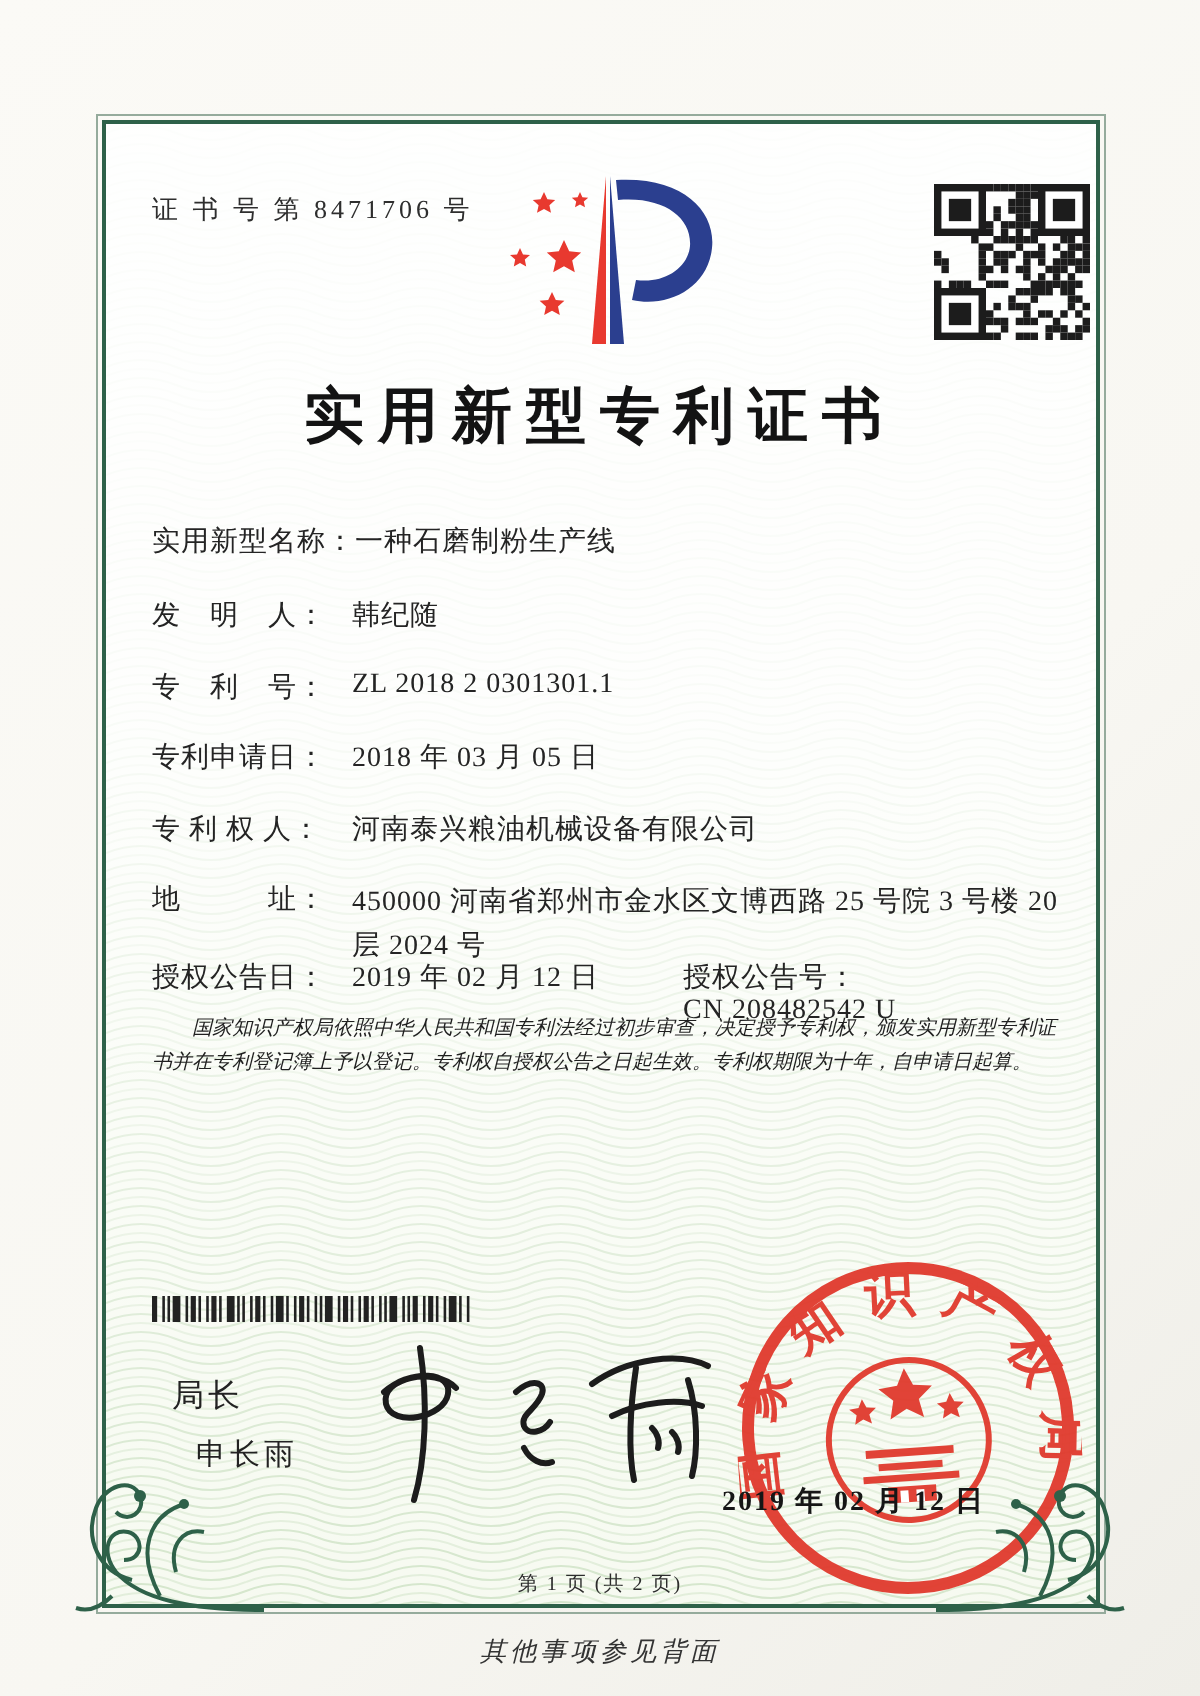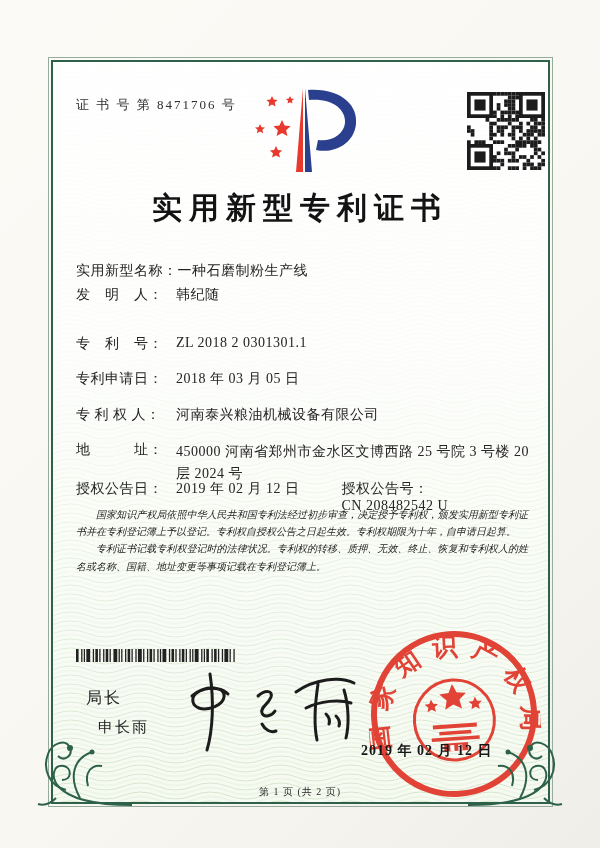--- a/index.html
+++ b/index.html
@@ -39,21 +39,21 @@
 
   .title{
     position:absolute;left:0;right:0;top:188px;text-align:center;
     font-size:30px;font-weight:bold;color:#131313;letter-spacing:7px;
   }
 
   .fields{position:absolute;left:76px;top:260px;width:455px;font-size:14px;color:#242424;}
   .row{position:absolute;left:0;display:flex;}
   .row .lbl{flex:0 0 100px;letter-spacing:.5px;white-space:nowrap;}
   .row .val{letter-spacing:.5px;}
-  .r1{top:2px;}.r2{top:26px;}.r3{top:75px;}.r4{top:110px;}.r5{top:146px;align-items:center;}
+  .r1{top:2px;}.r2{top:39px;}.r3{top:75px;}.r4{top:110px;}.r5{top:146px;align-items:center;}
   .r6{top:181px;}.r7{top:220px;}
   .r6 .val{max-width:358px;word-break:break-all;line-height:1.55;}
   .pair2{margin-left:42px;display:flex;flex-direction:column;}
 
   .paras{
     position:absolute;left:76px;top:506px;width:452px;
     font-size:10px;line-height:1.72;color:#1f1f1f;
     font-style:italic;text-align:justify;
   }
   .paras p{margin:0;text-indent:2em;}
@@ -317,21 +317,20 @@
         <span class="val">2019 年 02 月 12 日</span>
         <span class="pair2">
           <span class="lbl" style="flex-basis:auto">授权公告号：</span>
           <span class="val">CN 208482542 U</span>
         </span>
       </div>
     </div>
 
     <div class="paras">
       <p>国家知识产权局依照中华人民共和国专利法经过初步审查，决定授予专利权，颁发实用新型专利证书并在专利登记簿上予以登记。专利权自授权公告之日起生效。专利权期限为十年，自申请日起算。</p>
-      <p>专利证书记载专利权登记时的法律状况。专利权的转移、质押、无效、终止、恢复和专利权人的姓名或名称、国籍、地址变更等事项记载在专利登记簿上。</p>
     </div>
 
     <div class="barcode" id="barcode"><svg viewBox="0 0 124 13" width="160" height="13" preserveAspectRatio="none" xmlns="http://www.w3.org/2000/svg">
           <g fill="#222">
             <rect x="0" y="0" width="2" height="13"></rect>
             <rect x="4" y="0" width="1" height="13"></rect>
             <rect x="6" y="0" width="1" height="13"></rect>
             <rect x="8" y="0" width="3" height="13"></rect>
             <rect x="13" y="0" width="1" height="13"></rect>
             <rect x="15" y="0" width="2" height="13"></rect>
@@ -410,20 +409,21 @@
         <rect x="70" y="103" width="32" height="3.5" stroke="none"></rect>
         <rect x="62" y="109" width="48" height="3.5" stroke="none"></rect>
         <rect x="74" y="115" width="24" height="8" stroke="none"></rect>
         <rect x="80" y="117" width="4" height="6" fill="#fff" stroke="none"></rect>
         <rect x="88" y="117" width="4" height="6" fill="#fff" stroke="none"></rect>
       </g>
     </svg>
     <div class="seal-date">2019 年 02 月 12 日</div>
 
     <div class="page-indicator">第 1 页 (共 2 页)</div>
+    <div class="back-note">其他事项参见背面</div>
 
     <svg class="flourish left" viewBox="0 0 96 90" xmlns="http://www.w3.org/2000/svg">
       <g fill="none" stroke="#2e6149" stroke-width="2">
         <path d="M96,79 C60,79 34,74 22,60 C14,50 18,38 28,40 C36,42 36,54 26,54"></path>
         <path d="M30,64 C14,60 6,44 12,28 C16,17 30,12 34,22 C37,30 28,36 22,30"></path>
         <path d="M44,72 C32,50 38,32 56,26"></path>
         <path d="M52,60 C48,46 56,38 66,40"></path>
         <circle cx="34" cy="22" r="3" fill="#2e6149" stroke="none"></circle>
         <circle cx="56" cy="26" r="2.5" fill="#2e6149" stroke="none"></circle>
         <path d="M20,72 C14,78 8,80 2,78"></path>

